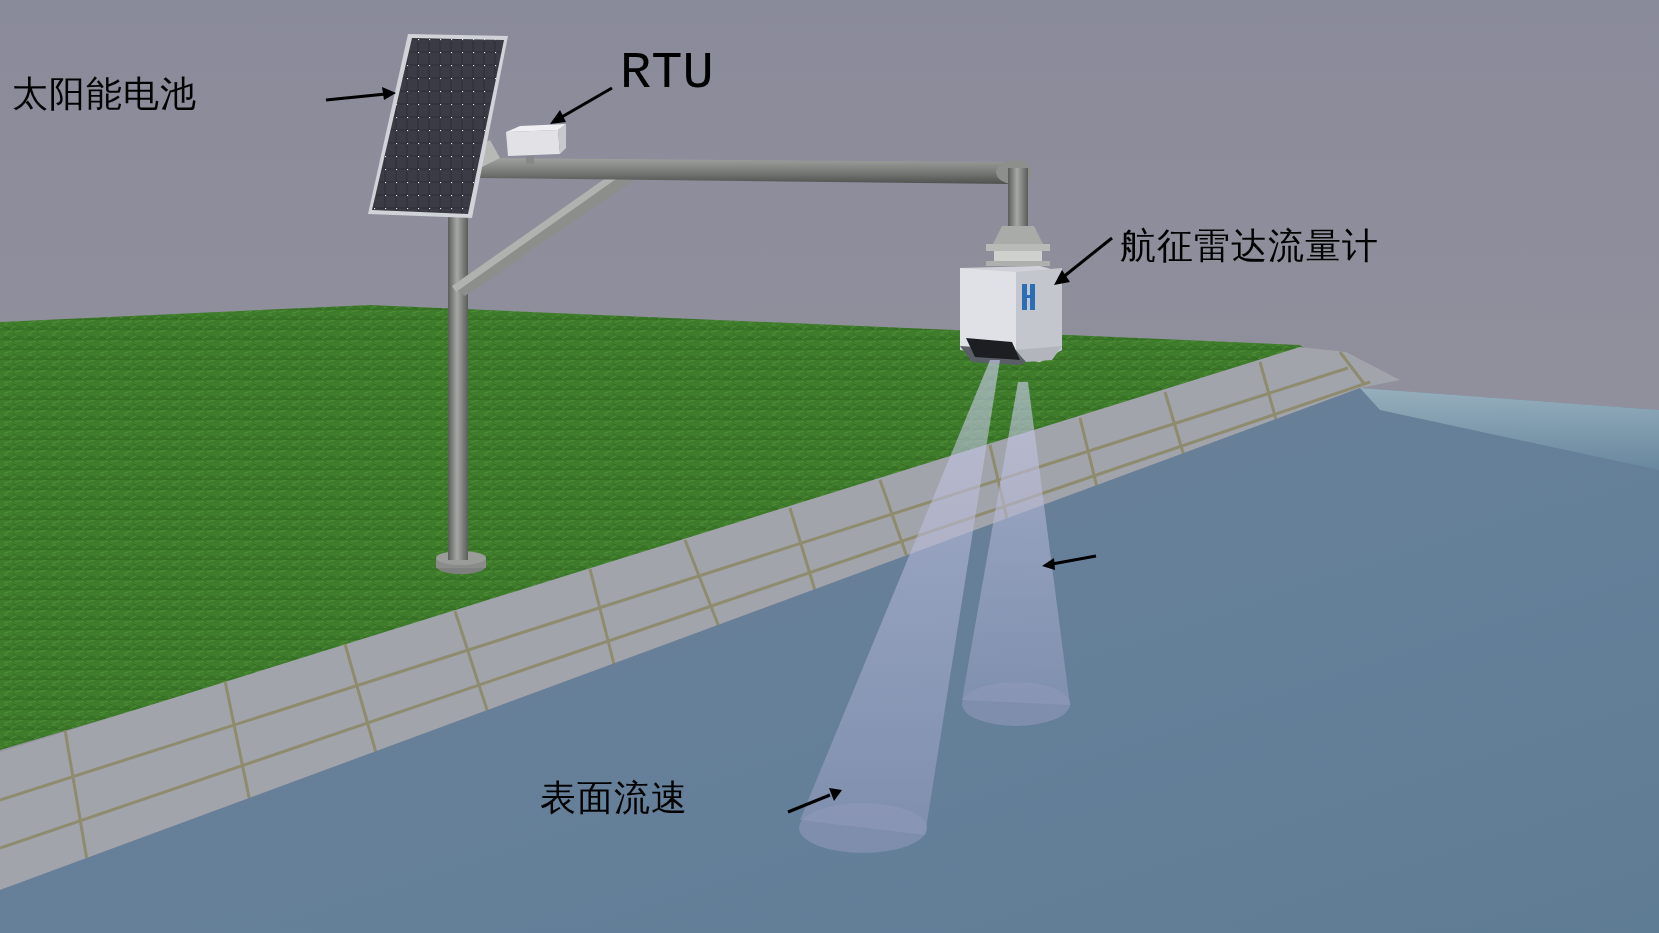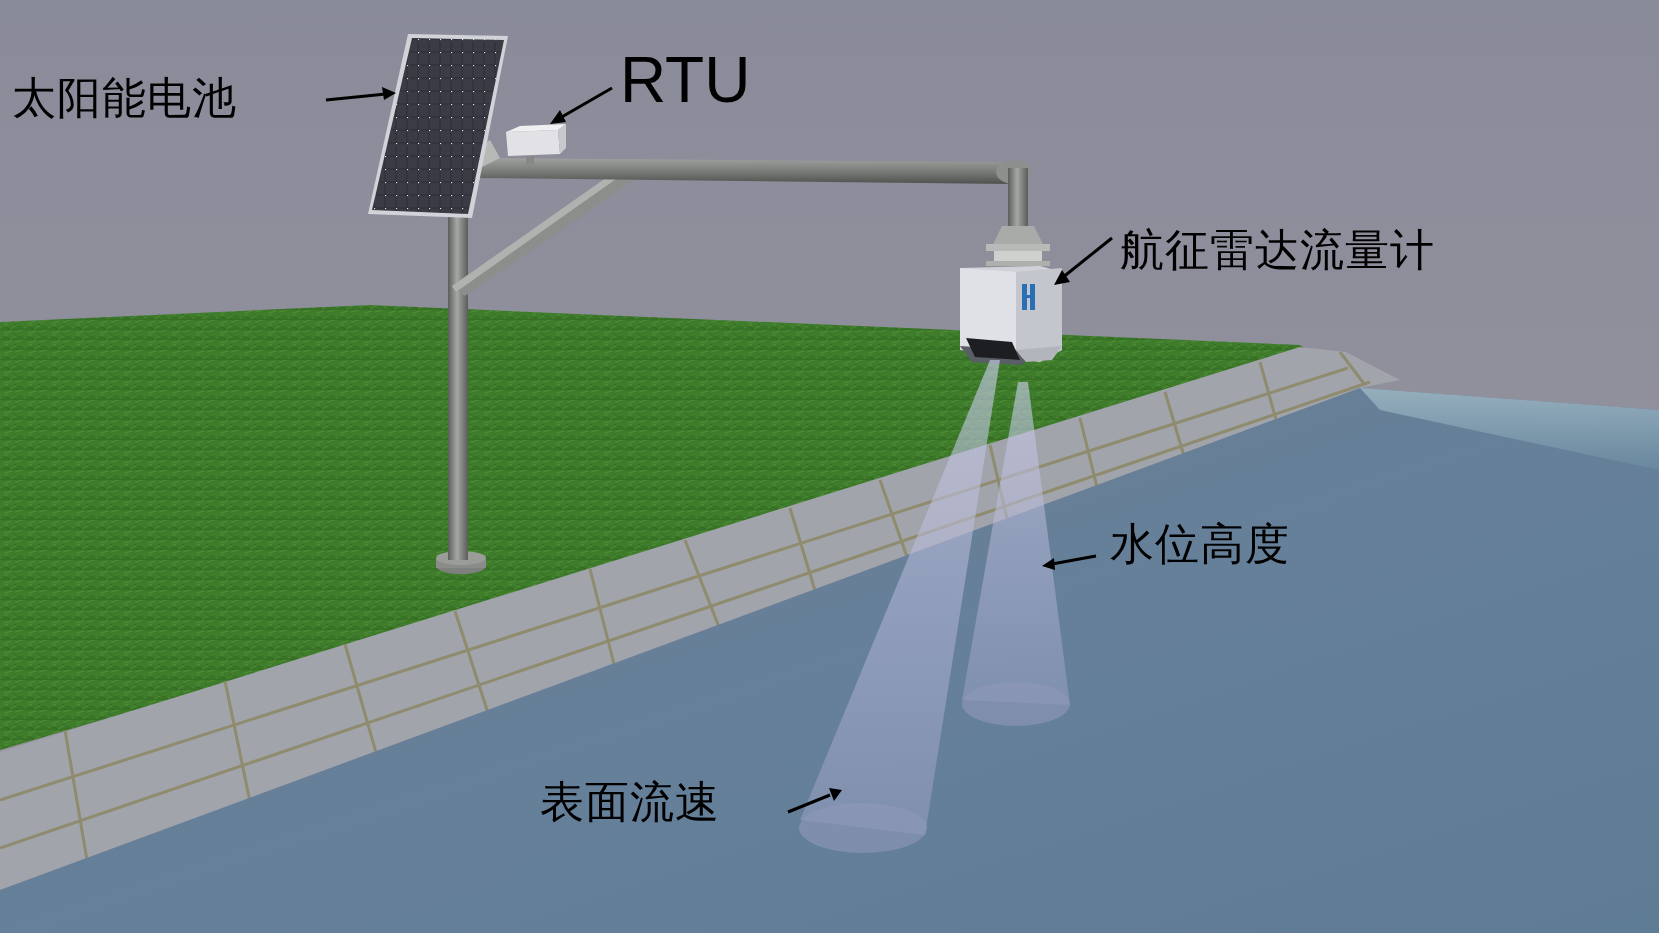--- a/index.html
+++ b/index.html
@@ -1,21 +1,21 @@
 <!DOCTYPE html>
 <html><head>
 <meta charset="utf-8">
 <style>
   html,body{margin:0;padding:0;}
   body{width:1659px;height:933px;overflow:hidden;background:#8e8d9a;font-family:"DejaVu Sans",sans-serif;}
   .scene{position:relative;width:1659px;height:933px;overflow:hidden;
     background:linear-gradient(180deg,#8a8b9a 0%,#908f9c 40%,#9a97a3 100%);}
   svg.stage{position:absolute;left:0;top:0;}
-  .label{position:absolute;color:#000;font-family:"DejaVu Sans",sans-serif;font-size:44px;line-height:1;white-space:nowrap;letter-spacing:1px;}
-  .label-rtu{font-family:Liberation Sans, sans-serif;font-size:64px;letter-spacing:0;}
+  .label{position:absolute;color:#000;font-family:"DejaVu Sans",sans-serif;font-size:36px;line-height:1;white-space:nowrap;letter-spacing:1px;}
+  .label-rtu{font-family:Liberation Mono, monospace;font-size:52px;letter-spacing:0;}
 </style>
 </head>
 <body>
 
 <div class="scene">
   <svg class="stage" width="1659" height="933" viewBox="0 0 1659 933">
     <defs>
       <linearGradient id="grassG" x1="0" y1="0" x2="0" y2="1">
         <stop offset="0" stop-color="#3d7a2a"></stop>
         <stop offset="0.5" stop-color="#3f7e2c"></stop>
@@ -145,15 +145,14 @@
       <line x1="1096" y1="556" x2="1052" y2="564"></line>
       <polygon points="1042,566 1054,558 1055,570" stroke="none"></polygon>
       <line x1="788" y1="812" x2="830" y2="795"></line>
       <polygon points="842,790 829,788 834,801" stroke="none"></polygon>
     </g>
   </svg>
 
   <div class="label" style="left:12px;top:76px;">太阳能电池</div>
   <div class="label label-rtu" style="left:620px;top:48px;">RTU</div>
   <div class="label" style="left:1120px;top:228px;">航征雷达流量计</div>
-  <div class="label" style="left:1110px;top:522px;">水位高度</div>
   <div class="label" style="left:540px;top:752px;margin-top:28px;">表面流速</div>
 </div>
 
 </body></html>

